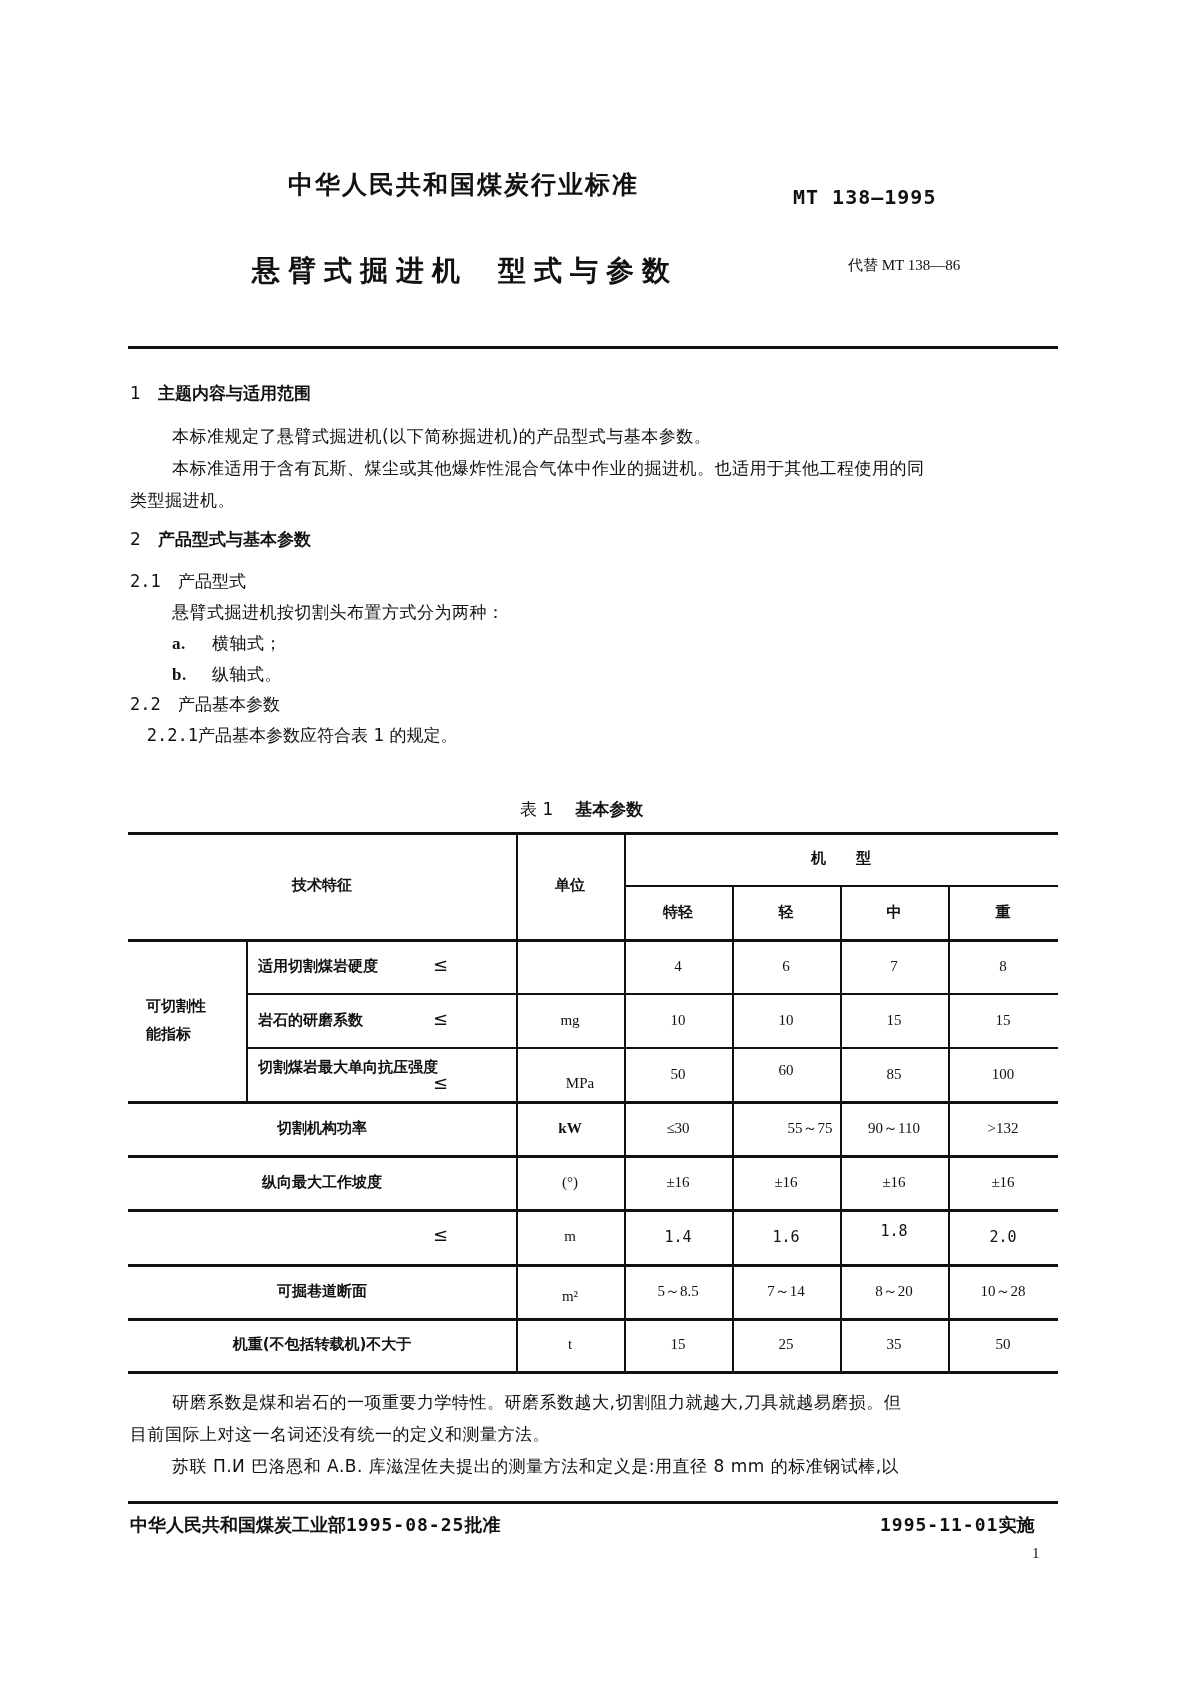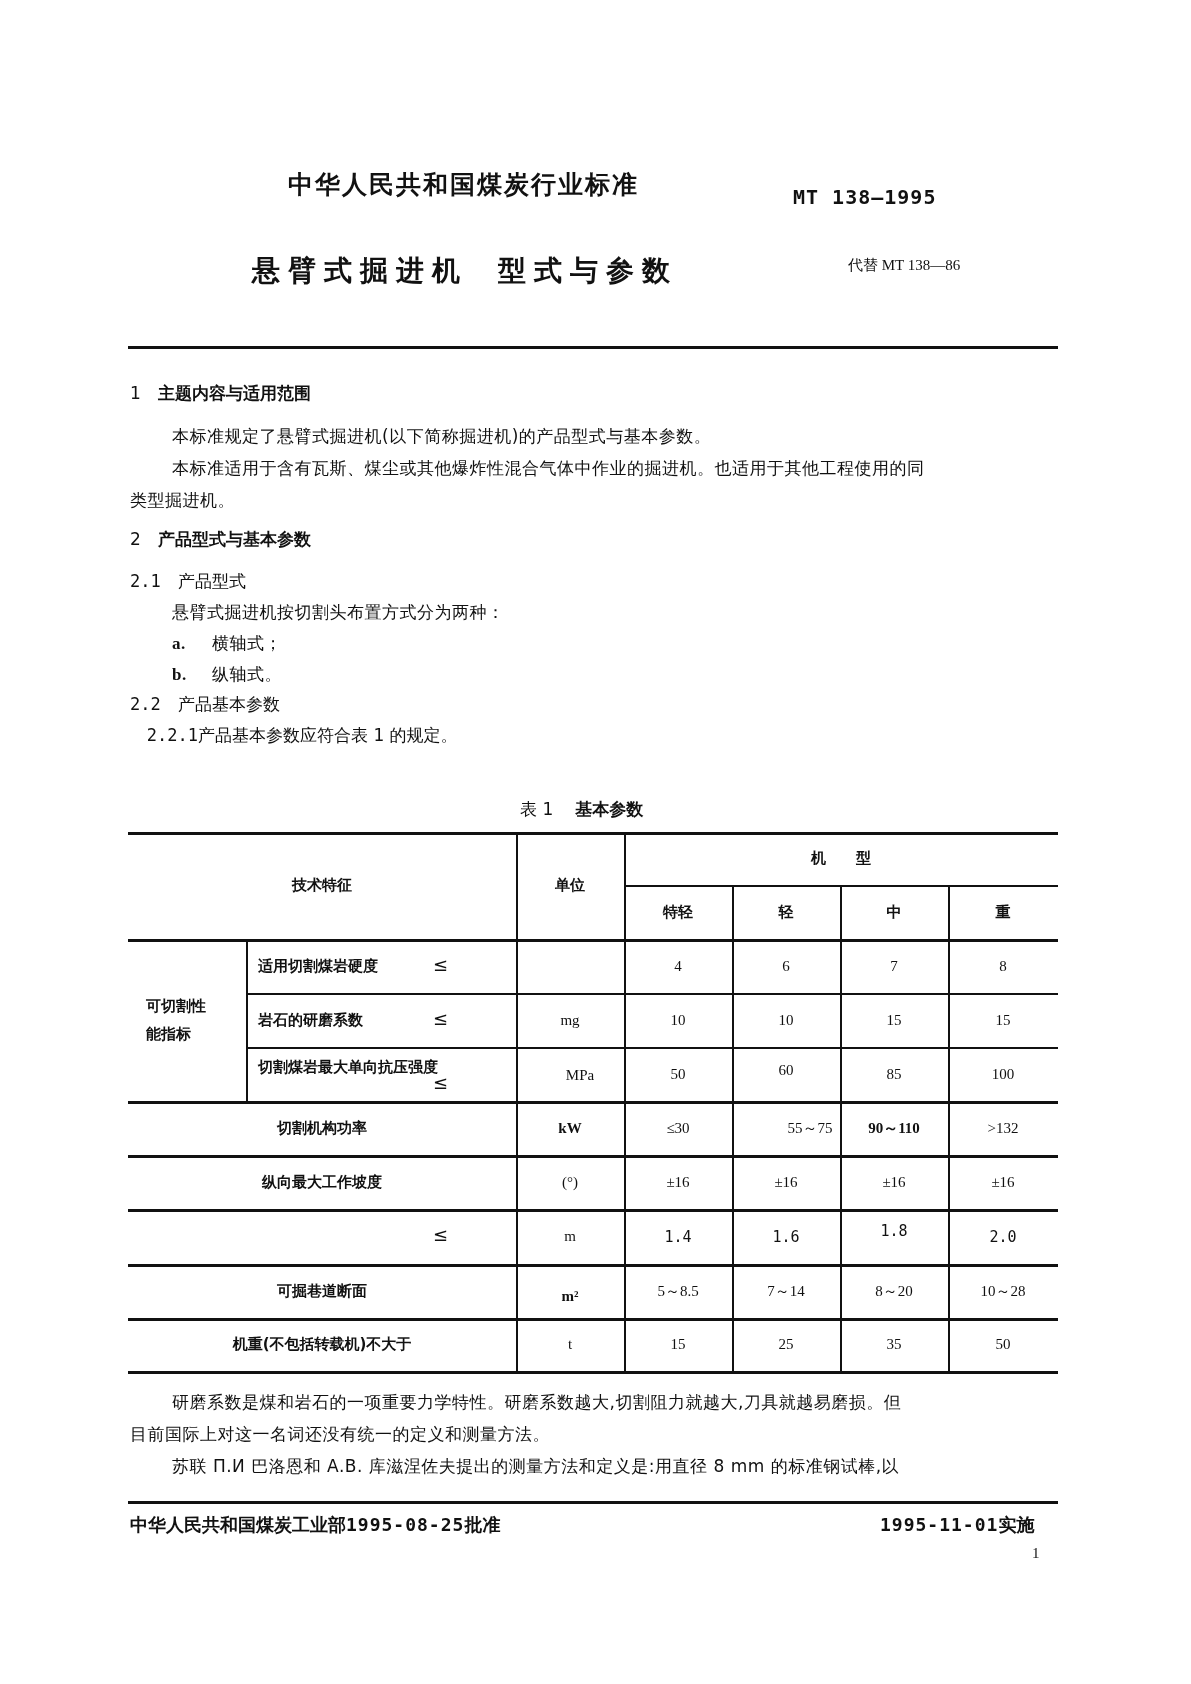--- a/index.html
+++ b/index.html
@@ -131,49 +131,49 @@
   <div class="cell bold left" style="left:118px; top:161px; width:270px; height:54px;">岩石的研磨系数</div>
   <div class="le" style="left:305px; top:176px;">≤</div>
   <div class="cell serif" style="left:388px; top:161px; width:108px; height:54px;">mg</div>
   <div class="cell serif" style="left:496px; top:161px; width:108px; height:54px;">10</div>
   <div class="cell serif" style="left:604px; top:161px; width:108px; height:54px;">10</div>
   <div class="cell serif" style="left:712px; top:161px; width:108px; height:54px;">15</div>
   <div class="cell serif" style="left:820px; top:161px; width:110px; height:54px;">15</div>
 
   <div class="cell bold left" style="left:118px; top:215px; width:270px; height:30px; align-items:flex-end;">切割煤岩最大单向抗压强度</div>
   <div class="le" style="left:305px; top:240px;">≤</div>
-  <div class="cell serif" style="left:388px; top:216px; width:128px; height:54px;">MPa</div>
+  <div class="cell serif" style="left:388px; top:224px; width:128px; height:54px;">MPa</div>
   <div class="cell serif" style="left:496px; top:215px; width:108px; height:54px;">50</div>
   <div class="cell serif" style="left:604px; top:215px; width:108px; height:46px;">60</div>
   <div class="cell serif" style="left:712px; top:215px; width:108px; height:54px;">85</div>
   <div class="cell serif" style="left:820px; top:215px; width:110px; height:54px;">100</div>
 
   <div class="cell bold" style="left:0; top:269px; width:388px; height:54px;">切割机构功率</div>
   <div class="cell serif bold" style="left:388px; top:269px; width:108px; height:54px;">kW</div>
   <div class="cell serif" style="left:496px; top:269px; width:108px; height:54px;">≤30</div>
   <div class="cell serif" style="left:604px; top:269px; width:108px; height:54px;padding-left:24px;">55～75</div>
-  <div class="cell serif" style="left:712px; top:269px; width:108px; height:54px;font-weight:bold;">90～110</div>
+  <div class="cell serif" style="left:712px; top:269px; width:108px; height:54px;">90～110</div>
   <div class="cell serif" style="left:820px; top:269px; width:110px; height:54px;">&gt;132</div>
 
   <div class="cell bold" style="left:0; top:323px; width:388px; height:54px;">纵向最大工作坡度</div>
   <div class="cell serif" style="left:388px; top:323px; width:108px; height:54px;">(°)</div>
   <div class="cell serif" style="left:496px; top:323px; width:108px; height:54px;">±16</div>
   <div class="cell serif" style="left:604px; top:323px; width:108px; height:54px;">±16</div>
   <div class="cell serif" style="left:712px; top:323px; width:108px; height:54px;">±16</div>
   <div class="cell serif" style="left:820px; top:323px; width:110px; height:54px;">±16</div>
 
   <div class="le" style="left:305px; top:392px;">≤</div>
   <div class="cell serif" style="left:388px; top:377px; width:108px; height:55px;">m</div>
   <div class="cell mono" style="left:496px; top:377px; width:108px; height:55px;">1.4</div>
   <div class="cell mono" style="left:604px; top:377px; width:108px; height:55px;">1.6</div>
   <div class="cell mono" style="left:712px; top:377px; width:108px; height:44px;">1.8</div>
   <div class="cell mono" style="left:820px; top:377px; width:110px; height:55px;">2.0</div>
 
   <div class="cell bold" style="left:0; top:432px; width:388px; height:54px;">可掘巷道断面</div>
-  <div class="cell serif" style="left:388px; top:432px; width:108px; height:64px;font-weight:bold;">m²</div>
+  <div class="cell serif" style="left:388px; top:432px; width:108px; height:64px;">m²</div>
   <div class="cell serif" style="left:496px; top:432px; width:108px; height:54px;">5～8.5</div>
   <div class="cell serif" style="left:604px; top:432px; width:108px; height:54px;">7～14</div>
   <div class="cell serif" style="left:712px; top:432px; width:108px; height:54px;">8～20</div>
   <div class="cell serif" style="left:820px; top:432px; width:110px; height:54px;">10～28</div>
 
   <div class="cell bold" style="left:0; top:486px; width:388px; height:53px;">机重(不包括转载机)不大于</div>
   <div class="cell serif" style="left:388px; top:486px; width:108px; height:53px;">t</div>
   <div class="cell serif" style="left:496px; top:486px; width:108px; height:53px;">15</div>
   <div class="cell serif" style="left:604px; top:486px; width:108px; height:53px;">25</div>
   <div class="cell serif" style="left:712px; top:486px; width:108px; height:53px;">35</div>

